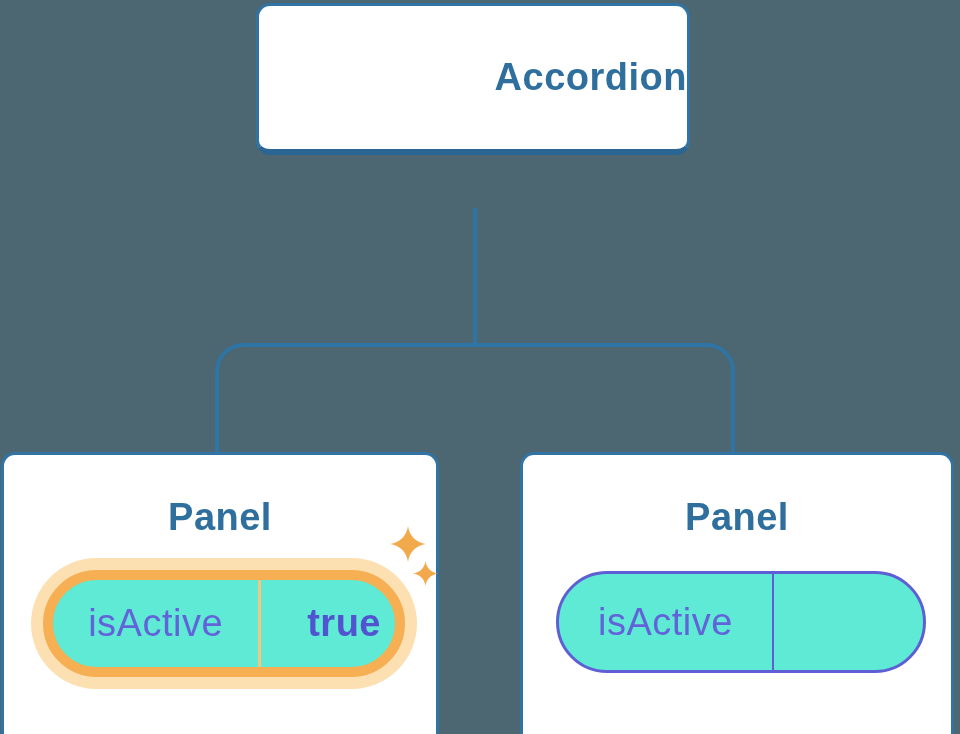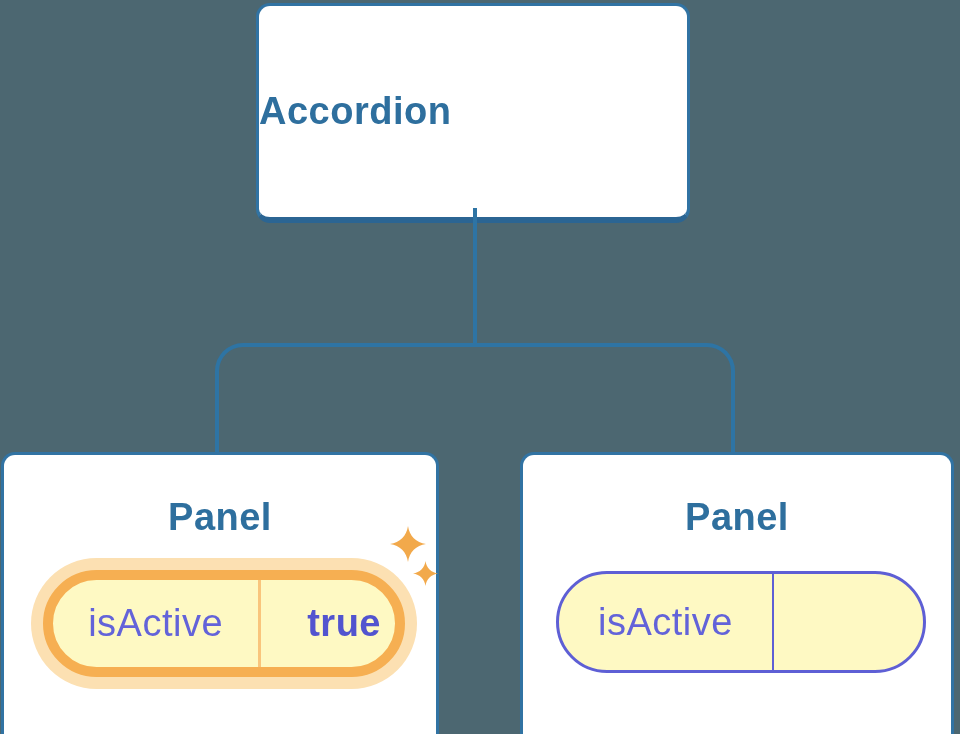--- a/index.html
+++ b/index.html
@@ -16,22 +16,22 @@
   .node {
     position: absolute;
     background: var(--node-fill, #fff);
     border: 3px solid var(--node-border, #3173A3);
     border-bottom: 6px solid var(--node-border-bottom, #2B6593);
     border-radius: 14px;
     box-sizing: border-box;
   }
   .root-node {
     left: 256px; top: 3px;
-    width: 434px; height: 220px;
-    display: flex; align-items: center; justify-content: flex-start;
+    width: 434px; height: 152px;
+    display: flex; align-items: center; justify-content: flex-end;
   }
   .node-label {
     color: var(--node-label, #2E6F9E);
     font-size: 38px;
     font-weight: 600;
     letter-spacing: 0.5px;
   }
 
   
   .stem {
@@ -60,21 +60,21 @@
     text-align: center;
   }
 
   
   .pill {
     position: absolute;
     display: flex;
     align-items: stretch;
     box-sizing: border-box;
     border-radius: 999px;
-    background: #fef9c3;
+    background: #5eead4;
     overflow: hidden;
   }
   .pill-active {
     left: 39px; top: 115px;
     width: 362px; height: 107px;
     border: 10px solid var(--highlight-border, #F6AF52);
     box-shadow: 0 0 0 12px var(--highlight-glow, #FCE0B2);
   }
   .pill-inactive {
     left: 33px; top: 116px;

